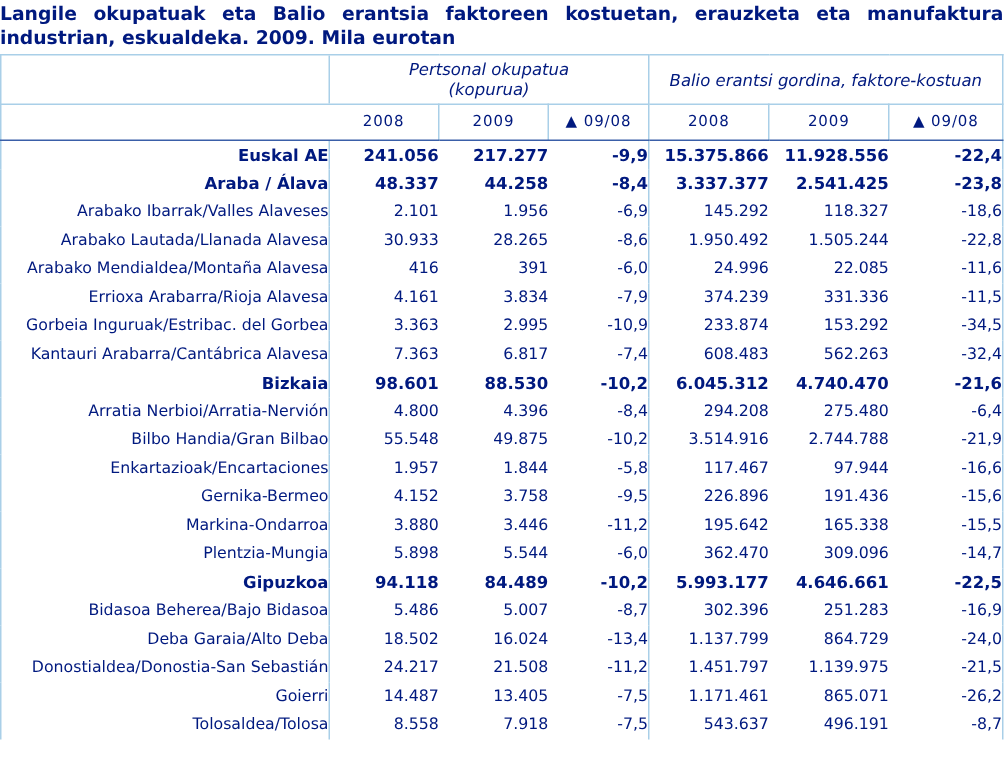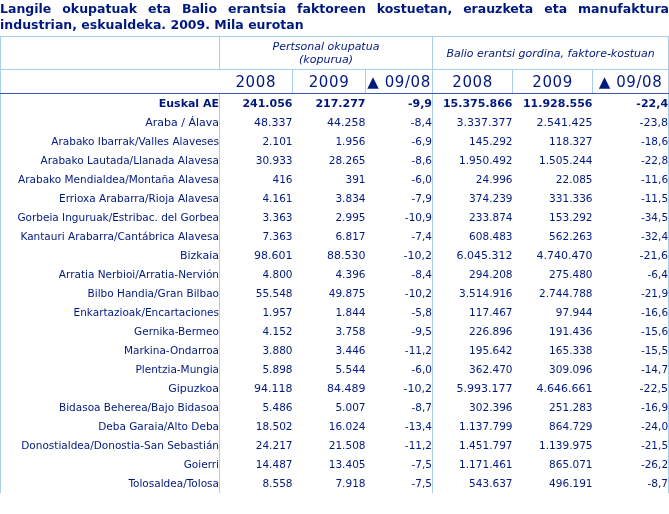--- a/index.html
+++ b/index.html
@@ -64,21 +64,21 @@
     font-style: italic;
   }
   .grp-blank {
     border-top: 1px solid #a9cfe8;
     border-left: 1px solid #a9cfe8;
     border-bottom: 1px solid #a9cfe8;
   }
   .sub-head {
     text-align: center;
     font-weight: bold;
-    font-size: 15px;
+    font-size: 10px;
     letter-spacing: 0.6px;
     height: 23px;
     border-bottom: 1px solid #3a5fa8;
     border-right: 1px solid #a9cfe8;
     color: #00197f;
   }
   .sub-head-blank {
     border-bottom: 1px solid #3a5fa8;
     border-left: 1px solid #a9cfe8;
   }
@@ -99,21 +99,21 @@
   }
   td.num {
     text-align: right;
     padding-right: 9px;
     white-space: nowrap;
   }
   td.num.grp-div { border-left: 1px solid #a9cfe8; }
   td.num.last    { border-right: 1px solid #a9cfe8; }
 
   tr.level-0 td { font-weight: bold; font-size: 11px; }
-  tr.level-1 td { font-weight: normal; font-size: 11px; padding-left: 11px; }
+  tr.level-1 td { font-weight: bold; font-size: 11px; padding-left: 11px; }
   tr.level-2 td { font-weight: normal; font-size: 10.5px; }
 </style>
 </head>
 <body>
 
 <div class="page">
 
   <div class="title">
     <span class="title-line1">Langile okupatuak eta Balio erantsia faktoreen kostuetan, erauzketa eta manufaktura</span>
     <span class="title-line2">industrian, eskualdeka. 2009. Mila eurotan</span>

